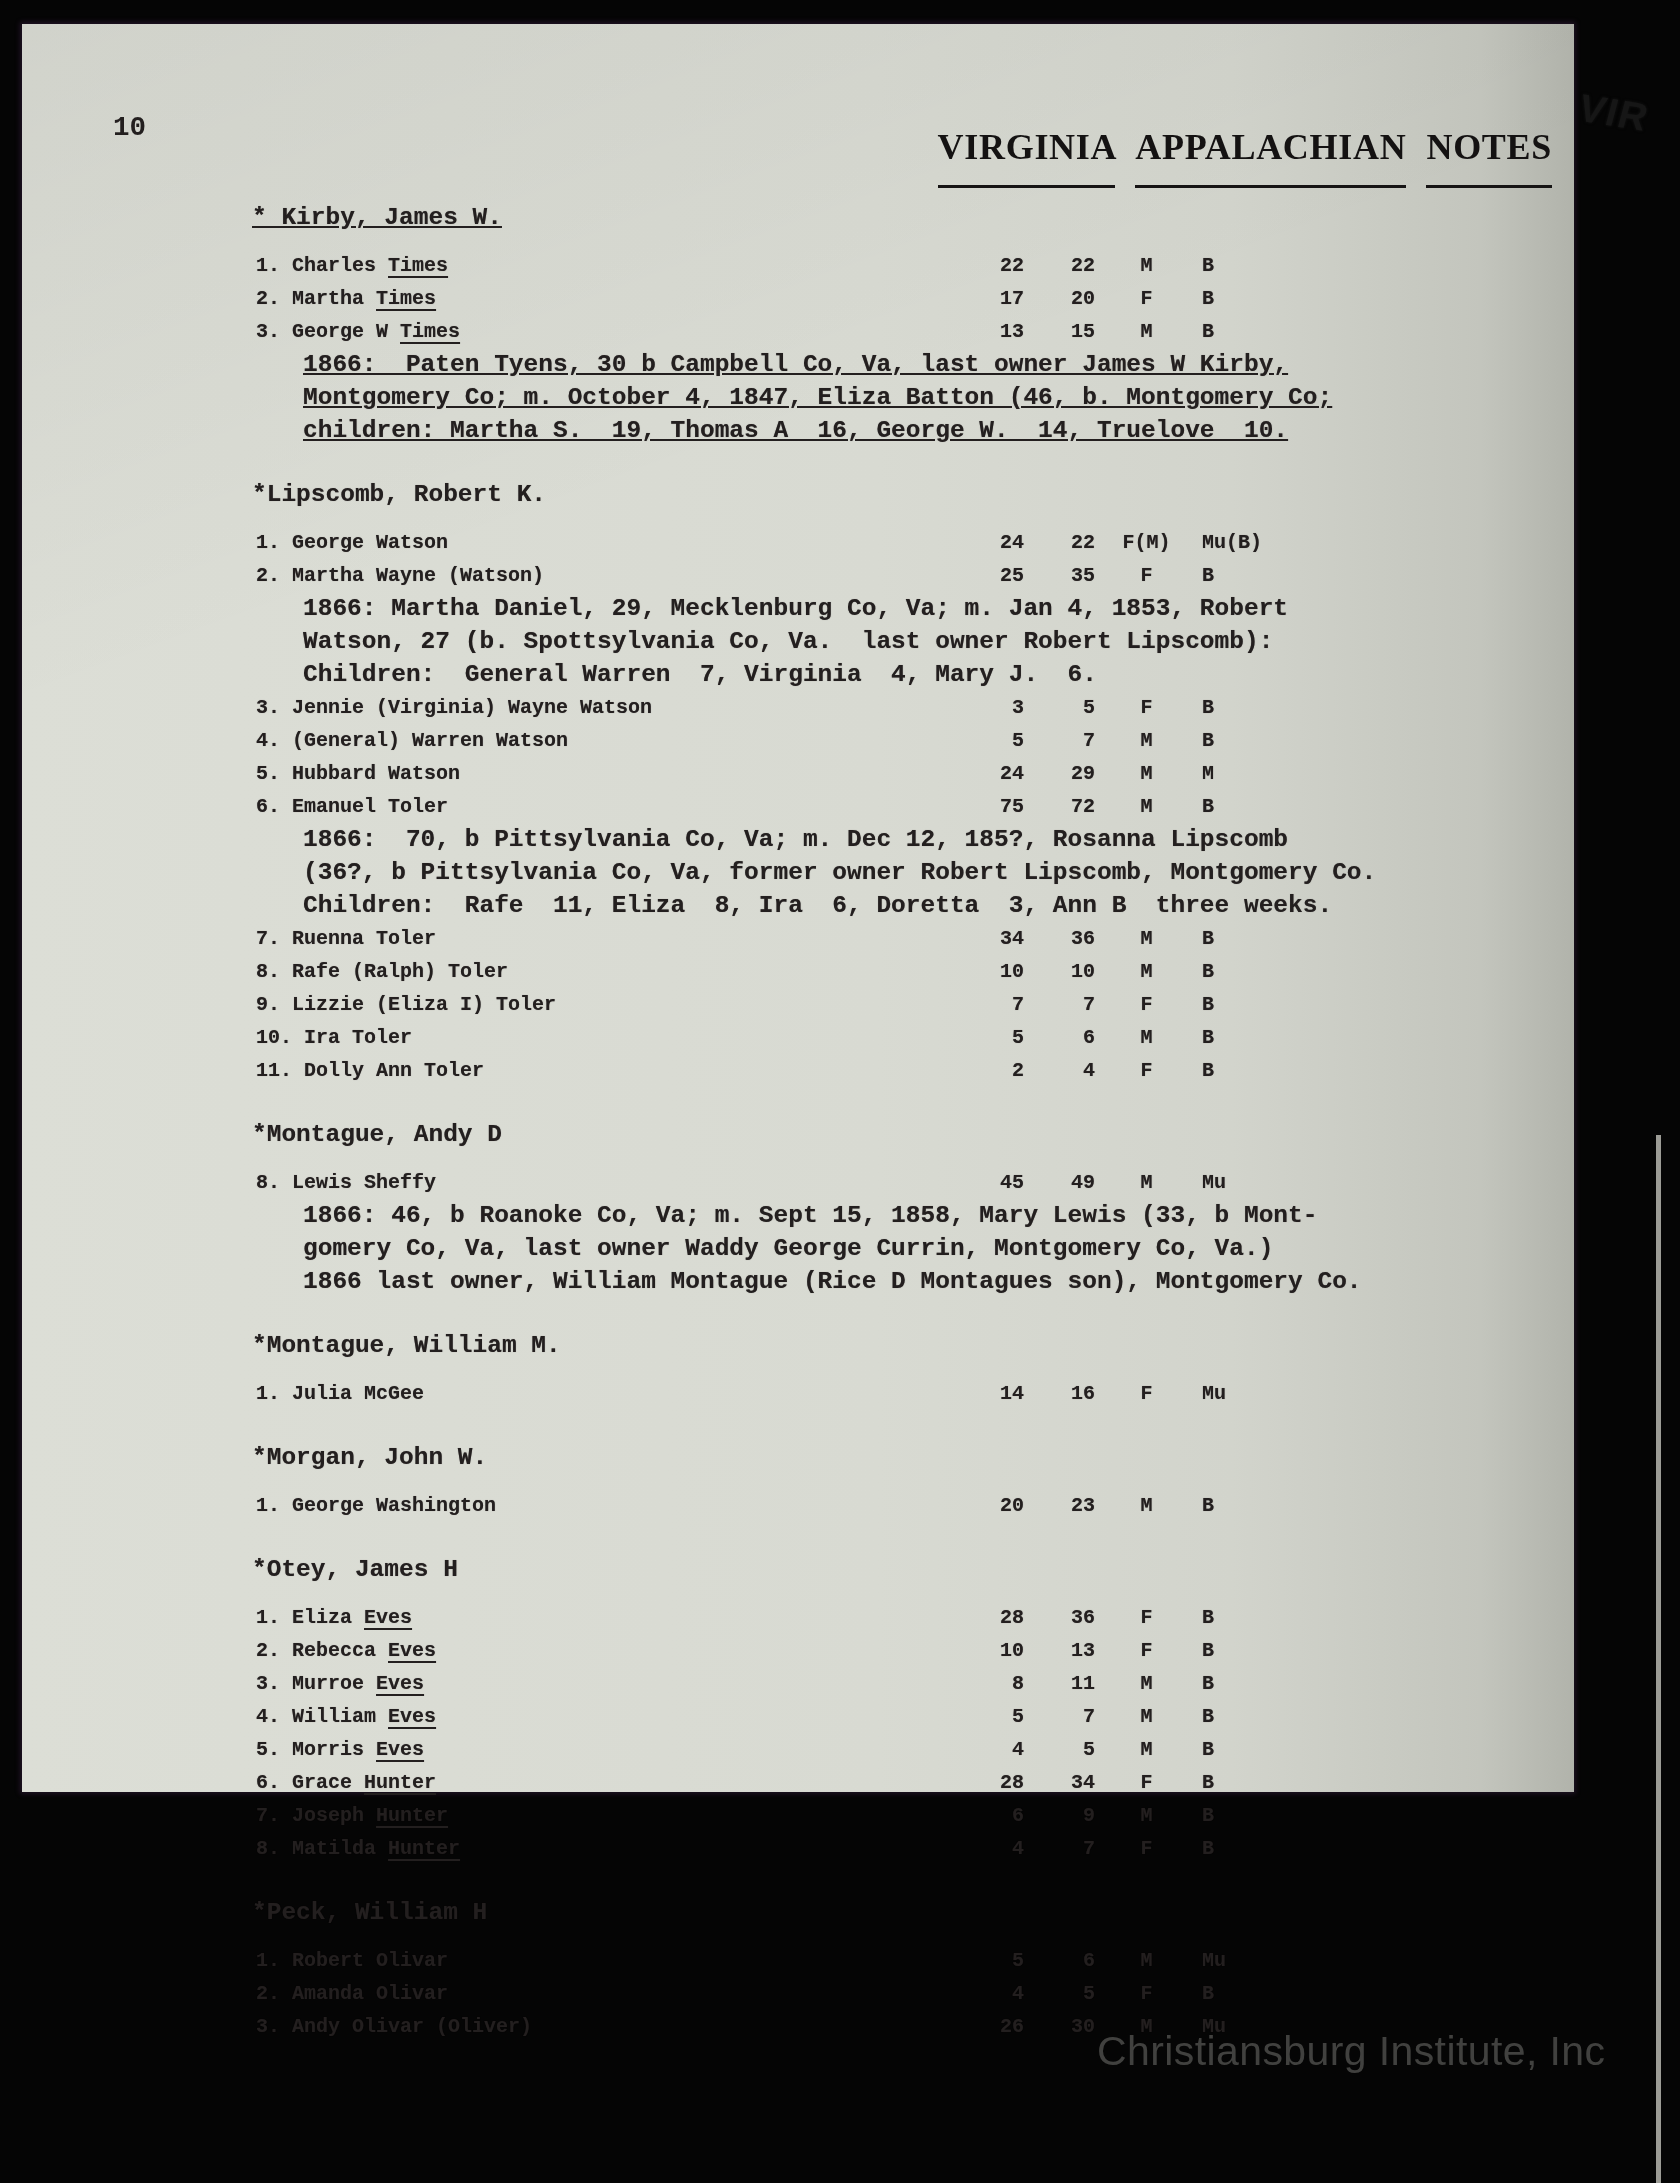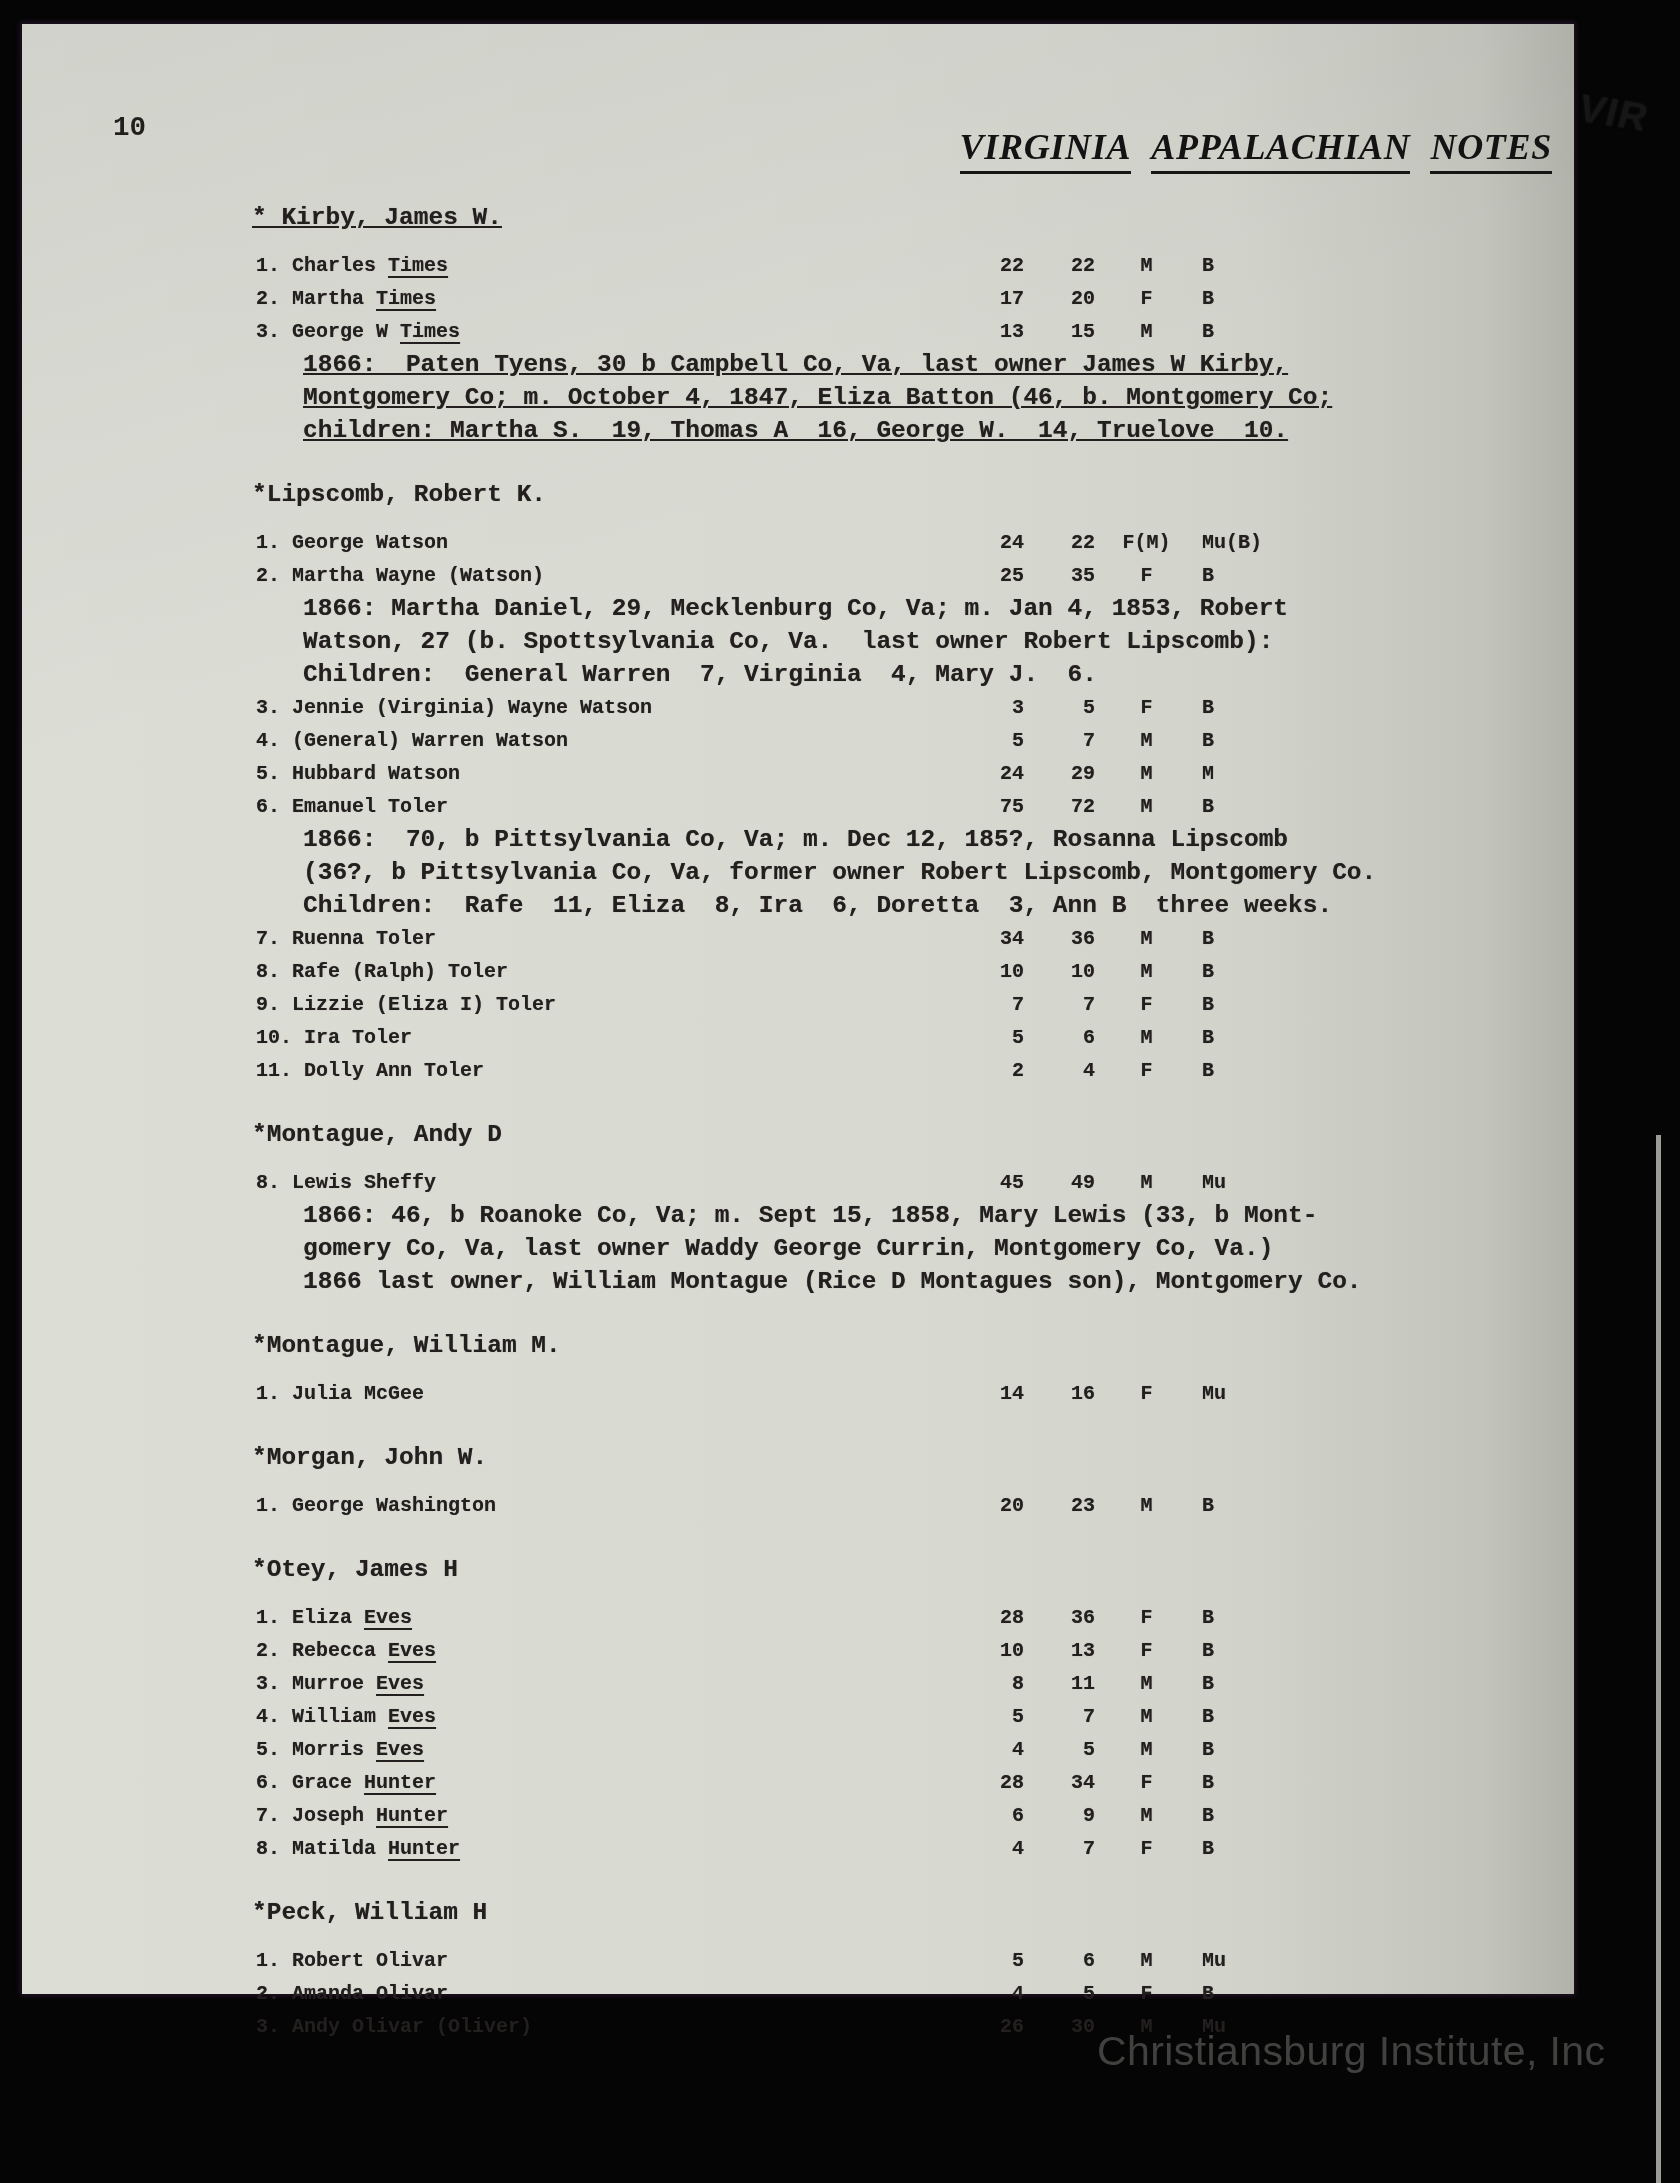--- a/index.html
+++ b/index.html
@@ -1,29 +1,29 @@
 <!DOCTYPE html>
 <html style="font-size:12px"><head>
 <meta charset="utf-8">
 <style>
   html,body{margin:0;padding:0;background:#040404;}
   #screen{position:relative;width:1681px;height:2183px;background:#050505;overflow:hidden;
           font-family:"Liberation Mono","DejaVu Sans Mono",monospace;}
   
-  .paper{position:absolute;left:22px;top:24px;width:1552px;height:1970px;
+  .paper{position:absolute;left:22px;top:24px;width:1552px;height:1768px;
          background:
            linear-gradient(160deg, rgba(0,0,0,0.05), rgba(0,0,0,0) 30%),
            linear-gradient(90deg,#dcded6 0%,#d8dad2 55%,#d2d4cc 78%,#c3c5bd 94%,#b1b3ab 100%);
          box-shadow:0 0 5.2px 2.2px rgba(110,60,130,0.25);
          color:#231f1f;}
   .pageno{position:absolute;left:91px;top:88px;font-size:27.5px;font-weight:bold;}
   .header{position:absolute;right:22px;top:102px;white-space:nowrap;
           font-family:"Liberation Serif","DejaVu Serif",serif;font-weight:bold;
           font-size:36px;letter-spacing:0.7px;color:#141212;}
-  .header .hw{border-bottom:3.7px solid #161414;padding-bottom:4px;margin-left:10.4px;font-style:italic;}
+  .header .hw{border-bottom:3.7px solid #161414;padding-bottom:18px;margin-left:10.4px;}
   .header .hw:first-child{margin-left:0;}
   
   #sections{position:absolute;left:0;top:0;width:100%;}
   .section{margin-top:31px;}
   .section:first-child{margin-top:177px;text-decoration:underline;}
   .section-heading{margin-left:230px;height:33px;line-height:33px;margin-bottom:15px;
                    font-size:24.5px;font-weight:bold;white-space:pre;
                    text-shadow:0 0 0.7px rgba(35,28,28,0.55);}
   .row{position:relative;height:33px;line-height:33px;font-size:20px;font-weight:bold;
        text-shadow:0 0 0.7px rgba(35,28,28,0.55);}

